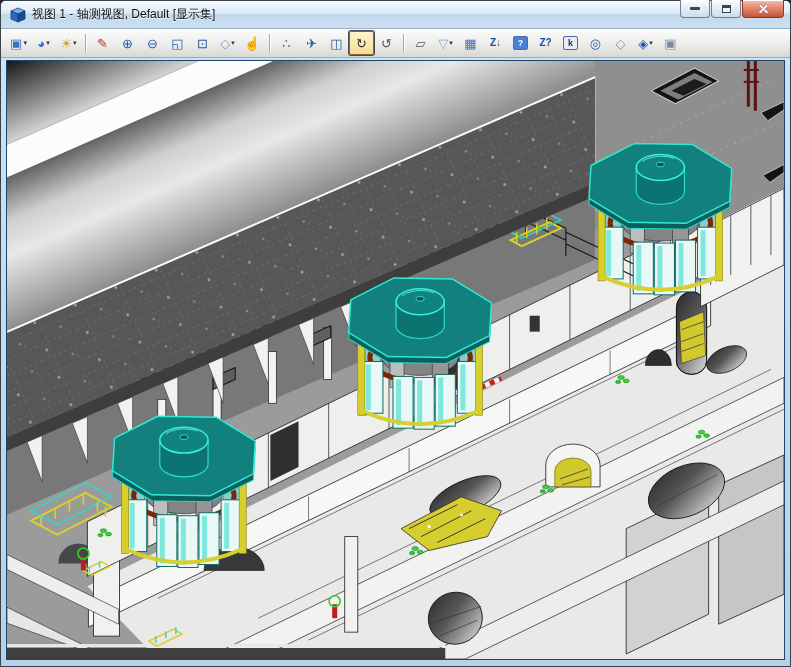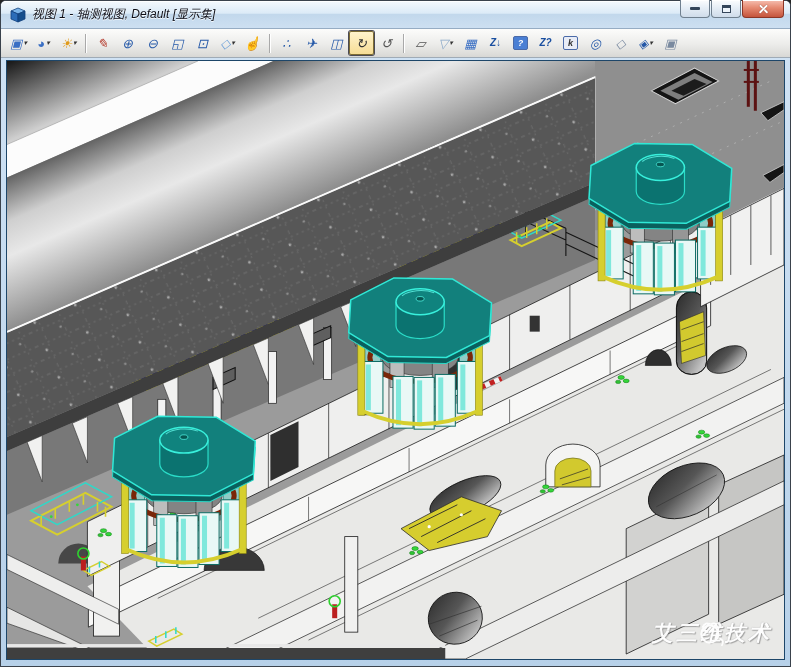--- a/index.html
+++ b/index.html
@@ -1,19 +1,19 @@
 <!DOCTYPE html>
 <html><head>
 <meta charset="utf-8">
 <style>
   html,body{margin:0;padding:0;background:#262626;width:791px;height:667px;overflow:hidden;
     font-family:"Liberation Sans",sans-serif;}
   .window{position:absolute;left:0;top:0;width:791px;height:667px;box-sizing:border-box;
     border:1px solid #3a424c;border-radius:6px 6px 0 0;display:flex;flex-direction:column;
-    background:#bdd4ea;font-style:italic;}
+    background:#bdd4ea;}
   
   .titlebar{height:27px;flex:0 0 27px;display:flex;align-items:center;padding:0 6px 0 9px;
     background:linear-gradient(#f4f9fd,#dcebf7 45%,#c2d8ec 50%,#cddff1);
     border-radius:5px 5px 0 0;border-bottom:1px solid #96accz3;border-bottom:1px solid #96acc3;
     box-shadow:inset 0 1px 0 rgba(255,255,255,.9);}
   .app-icon{width:16px;height:16px;flex:0 0 16px;}
   .title-text{font-size:12px;color:#0e0e16;margin-left:6px;flex:1;white-space:nowrap;
     text-shadow:0 1px 0 rgba(255,255,255,.85);}
   .ctrls{display:flex;gap:1px;align-self:flex-start;margin-top:-1px;}
   .wbtn{width:30px;height:18px;box-sizing:border-box;border:1px solid #70808f;border-top:none;
@@ -397,24 +397,15 @@
           <polygon points="0,84 190,0 265,0 0,117" fill="#fcfcfc"></polygon>
           <line x1="0" y1="84" x2="190" y2="0" stroke="#9a9a9a" stroke-width="0.5"></line>
           <polygon points="0,117 265,0 585,0 585,15 0,271" fill="url(#hullGrad)"></polygon>
         </g>
 
         <use href="#turret" transform="translate(650,123)"></use>
         <use href="#turret" transform="translate(411,258)"></use>
         <use href="#turret" transform="translate(176,397)"></use>
       </svg>
 
-      <div class="watermark">
-        <svg width="30" height="26" viewBox="0 0 30 26">
-          <circle cx="13" cy="14" r="8" fill="none" stroke="#fff" stroke-width="1.8"></circle>
-          <path d="M6,8 Q9,2 14,5 M14,5 Q19,2 20,8" fill="none" stroke="#fff" stroke-width="1.6"></path>
-          <circle cx="10" cy="12" r="1.2" fill="#fff"></circle>
-          <path d="M22,18 Q27,20 24,25" fill="none" stroke="#fff" stroke-width="1.6"></path>
-        </svg>
-        <span>艾三维技术</span>
-      </div>
     </div>
   </div>
 </div>
 
 </body></html>

